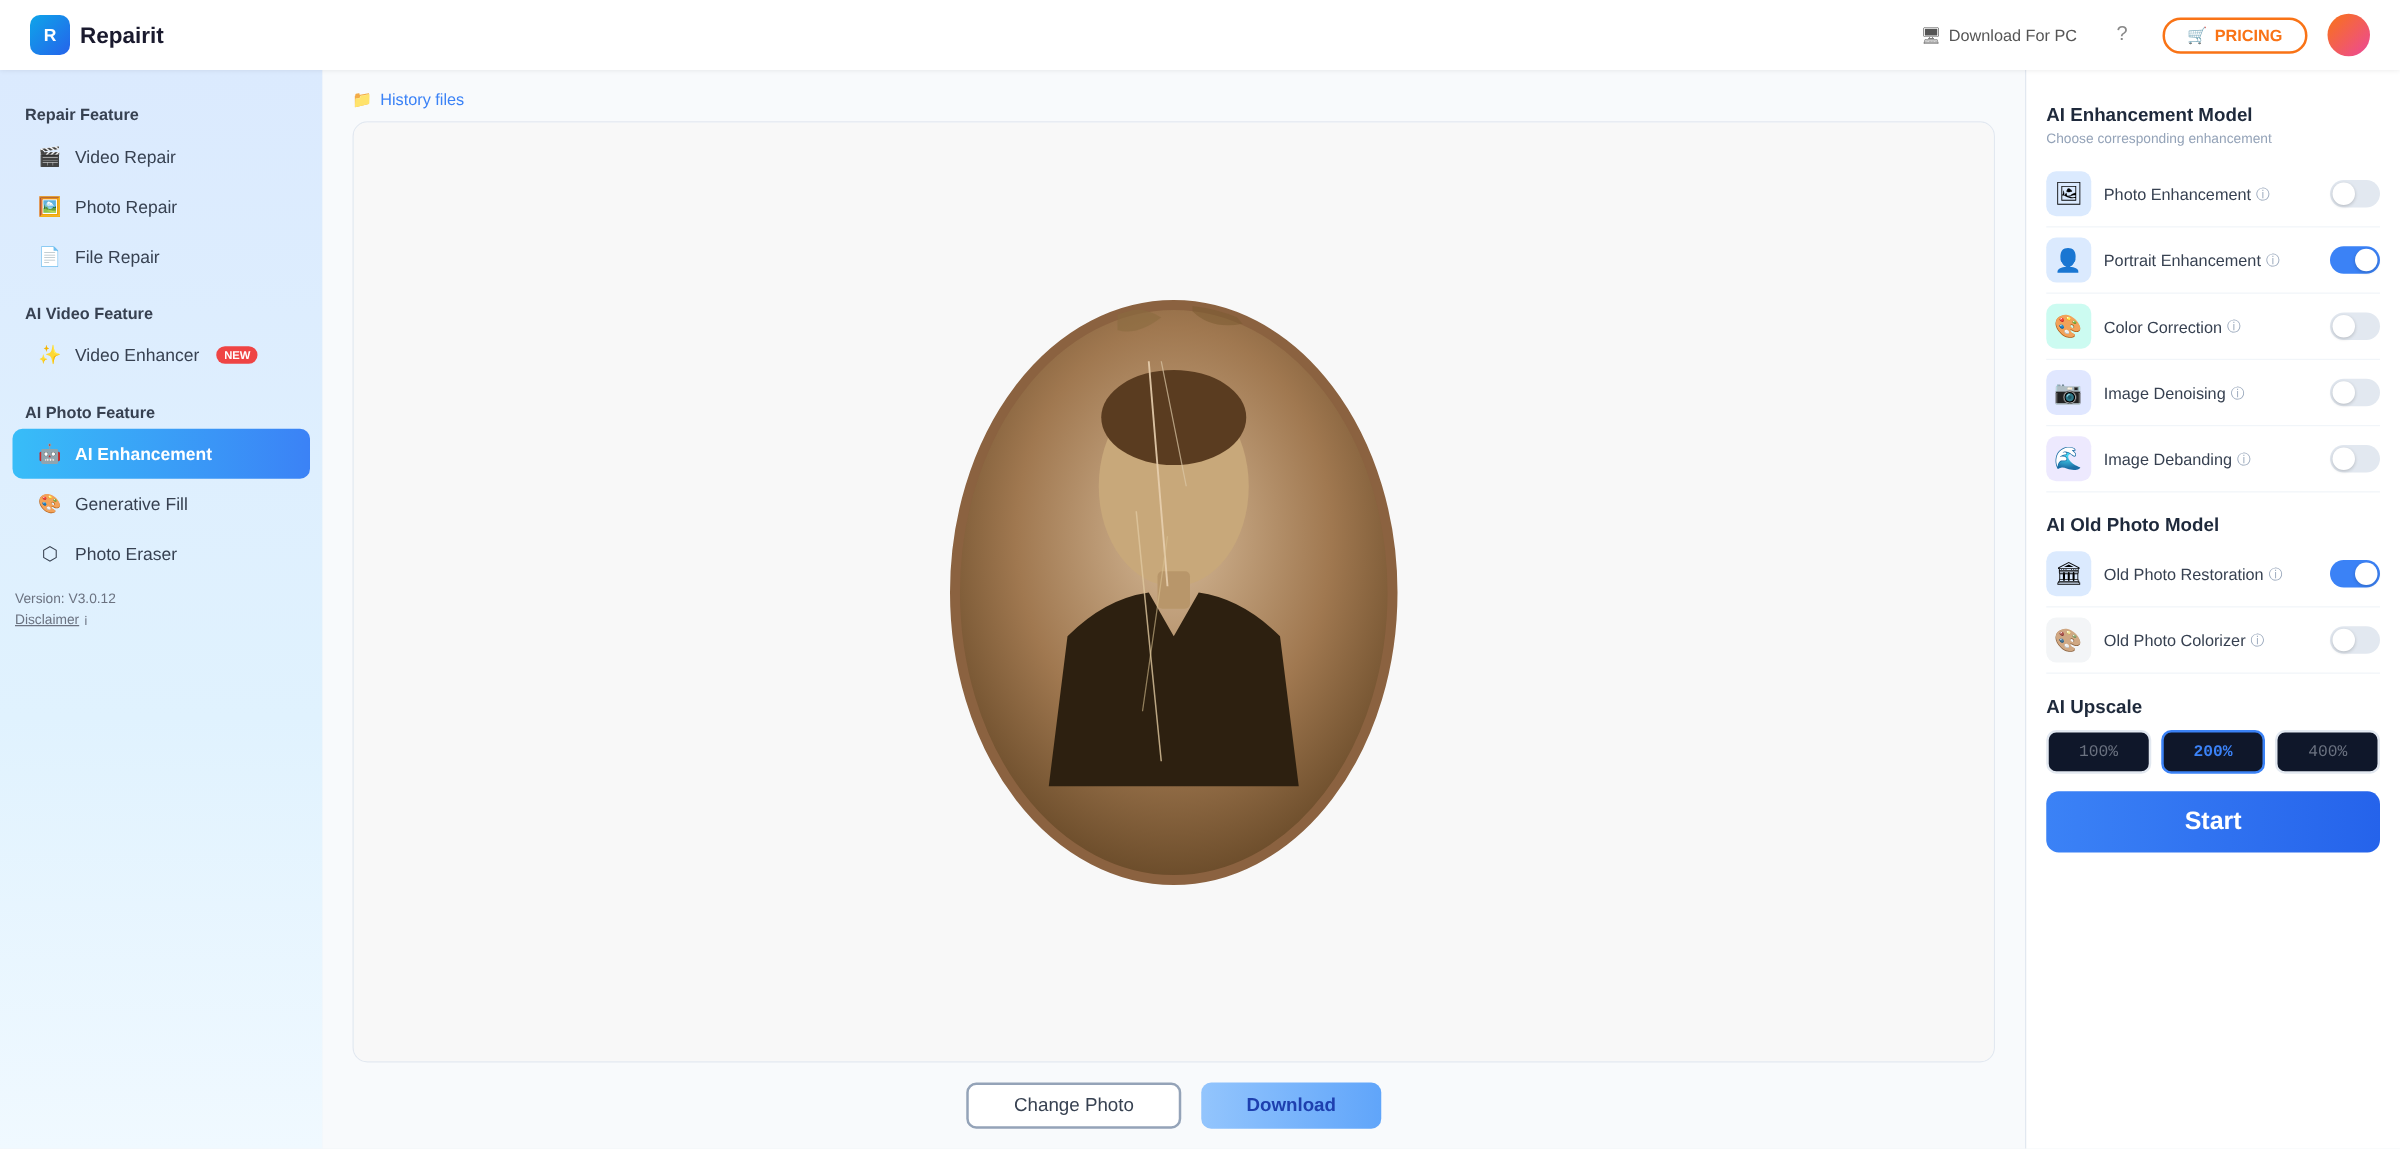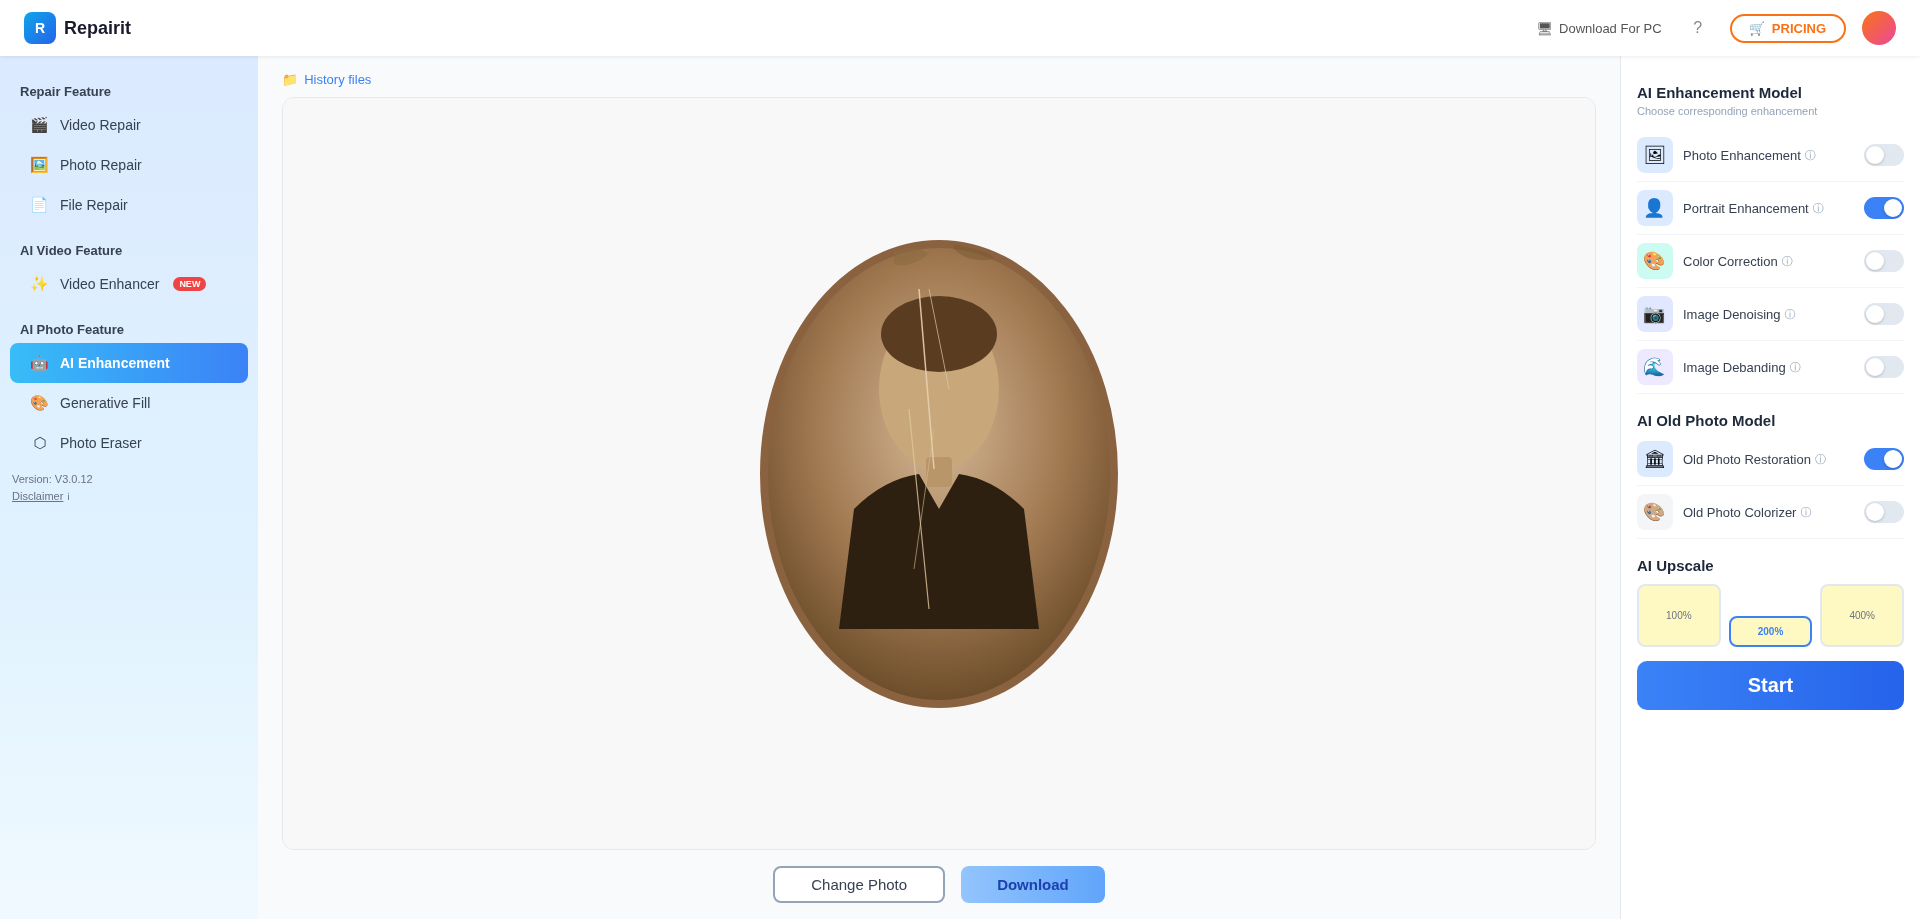--- a/index.html
+++ b/index.html
@@ -272,31 +272,31 @@
       display: flex;
       gap: 8px;
       margin-top: 10px;
     }
     .upscale-btn {
       flex: 1;
       padding: 8px;
       border: 2px solid #e2e8f0;
       border-radius: 8px;
       text-align: center;
-      font-size: 10px;
+      font-size: 13px;
       font-weight: 500;
       color: #6b7280;
       cursor: pointer;
-      background: #fef9c3;
+      background: #0f172a;
+      font-family: Liberation Mono, monospace;
     }
     .upscale-btn.active {
       border-color: #3b82f6;
       color: #3b82f6;
       font-weight: 700;
-      margin-top: 32px;
     }
     .start-btn {
       width: 100%;
       margin-top: 14px;
       padding: 13px;
       background: linear-gradient(90deg, #3b82f6, #2563eb);
       border: none;
       border-radius: 10px;
       color: #fff;
       font-size: 20px;

